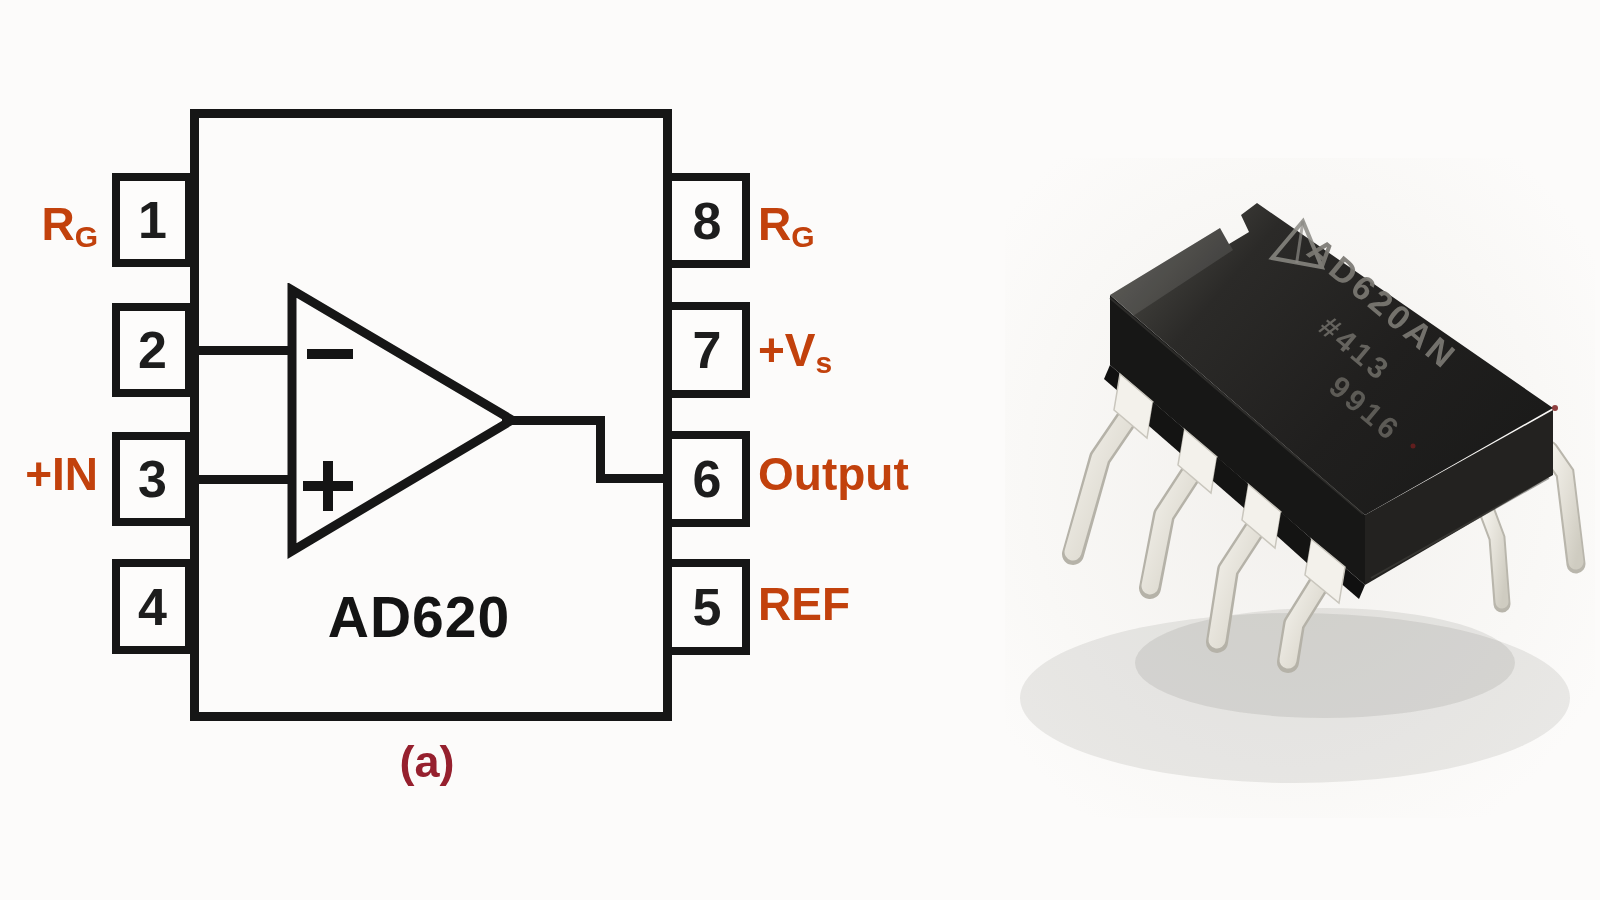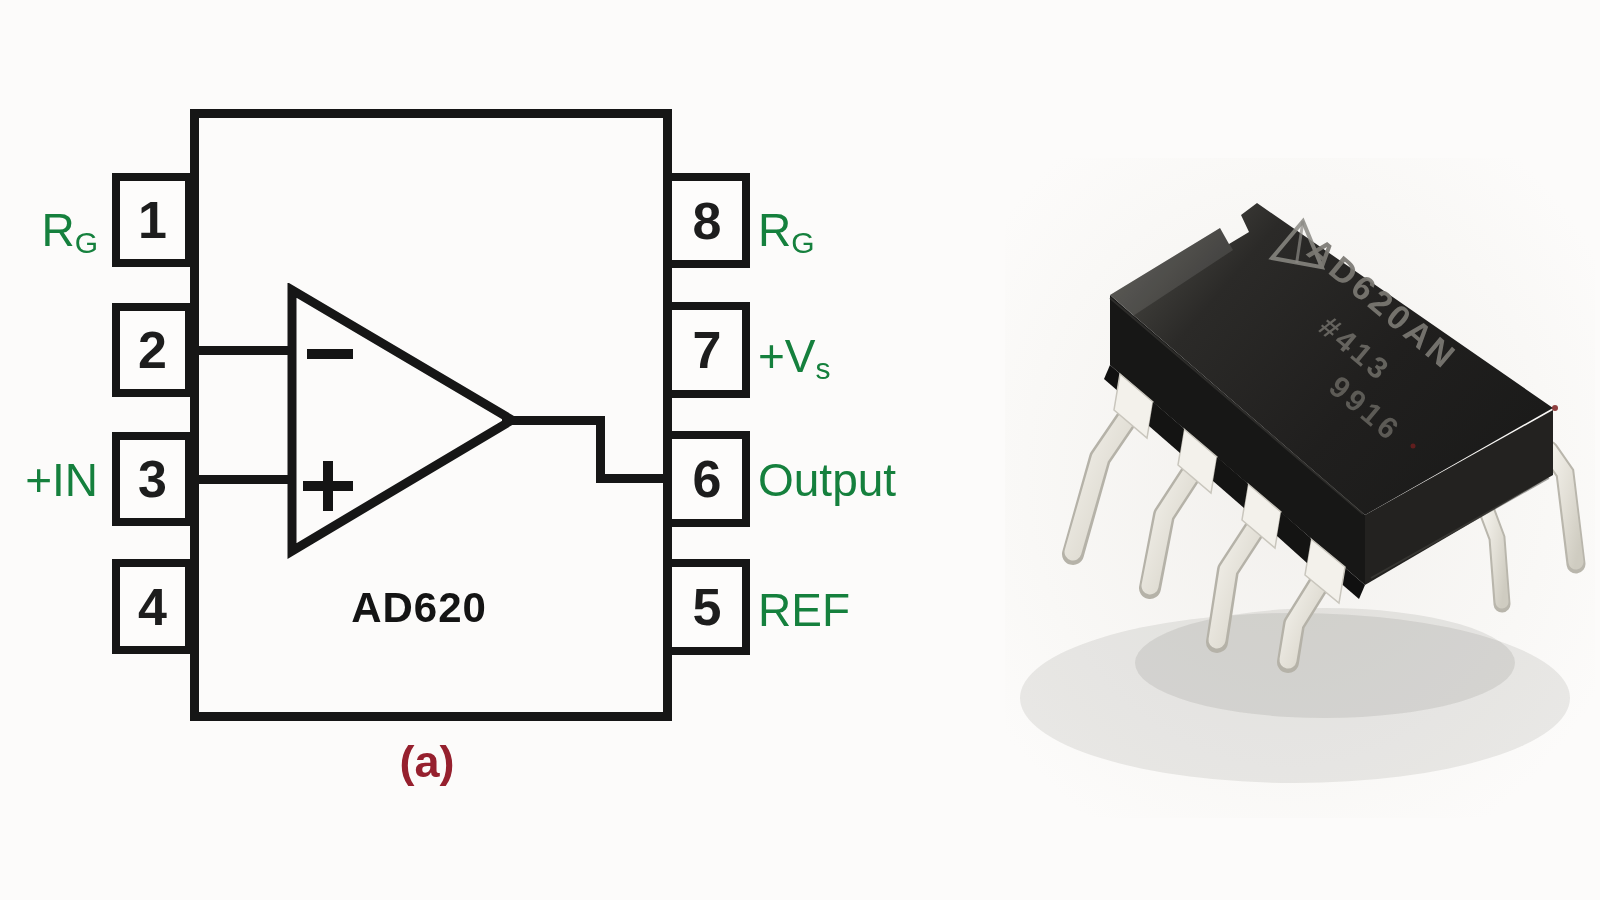--- a/index.html
+++ b/index.html
@@ -18,25 +18,25 @@
     background:#fdfcfb;display:flex;align-items:center;justify-content:center;
     font-weight:bold;font-size:52px;color:#1d1d1d;
   }
   .pb-l{left:112px;width:81px;}
   .pb-r{left:664px;width:86px;}
   .wire{position:absolute;background:#161616;}
   .tri-svg{position:absolute;left:285px;top:283px;}
   .sym{position:absolute;background:#141414;}
   .chip-name{
     position:absolute;left:299px;top:584px;width:240px;text-align:center;
-    font-size:42px;font-weight:bold;color:#141414;letter-spacing:1px;
+    font-size:57px;font-weight:bold;color:#141414;letter-spacing:1px;
   }
   .plabel{
-    position:absolute;font-weight:normal;font-size:46px;color:#15803d;
-    white-space:nowrap;line-height:60px;
+    position:absolute;font-weight:bold;font-size:46px;color:#c2410c;
+    white-space:nowrap;line-height:48px;
   }
   .plabel .sub{font-size:30px;vertical-align:-7px;}
   .lab-left{left:0;width:98px;text-align:right;}
   .lab-right{left:758px;text-align:left;}
   .fig-caption{
     position:absolute;left:367px;top:736px;width:120px;text-align:center;
     font-size:45px;font-weight:bold;color:#96202e;
   }
   
   .photo{position:absolute;left:1005px;top:158px;}

